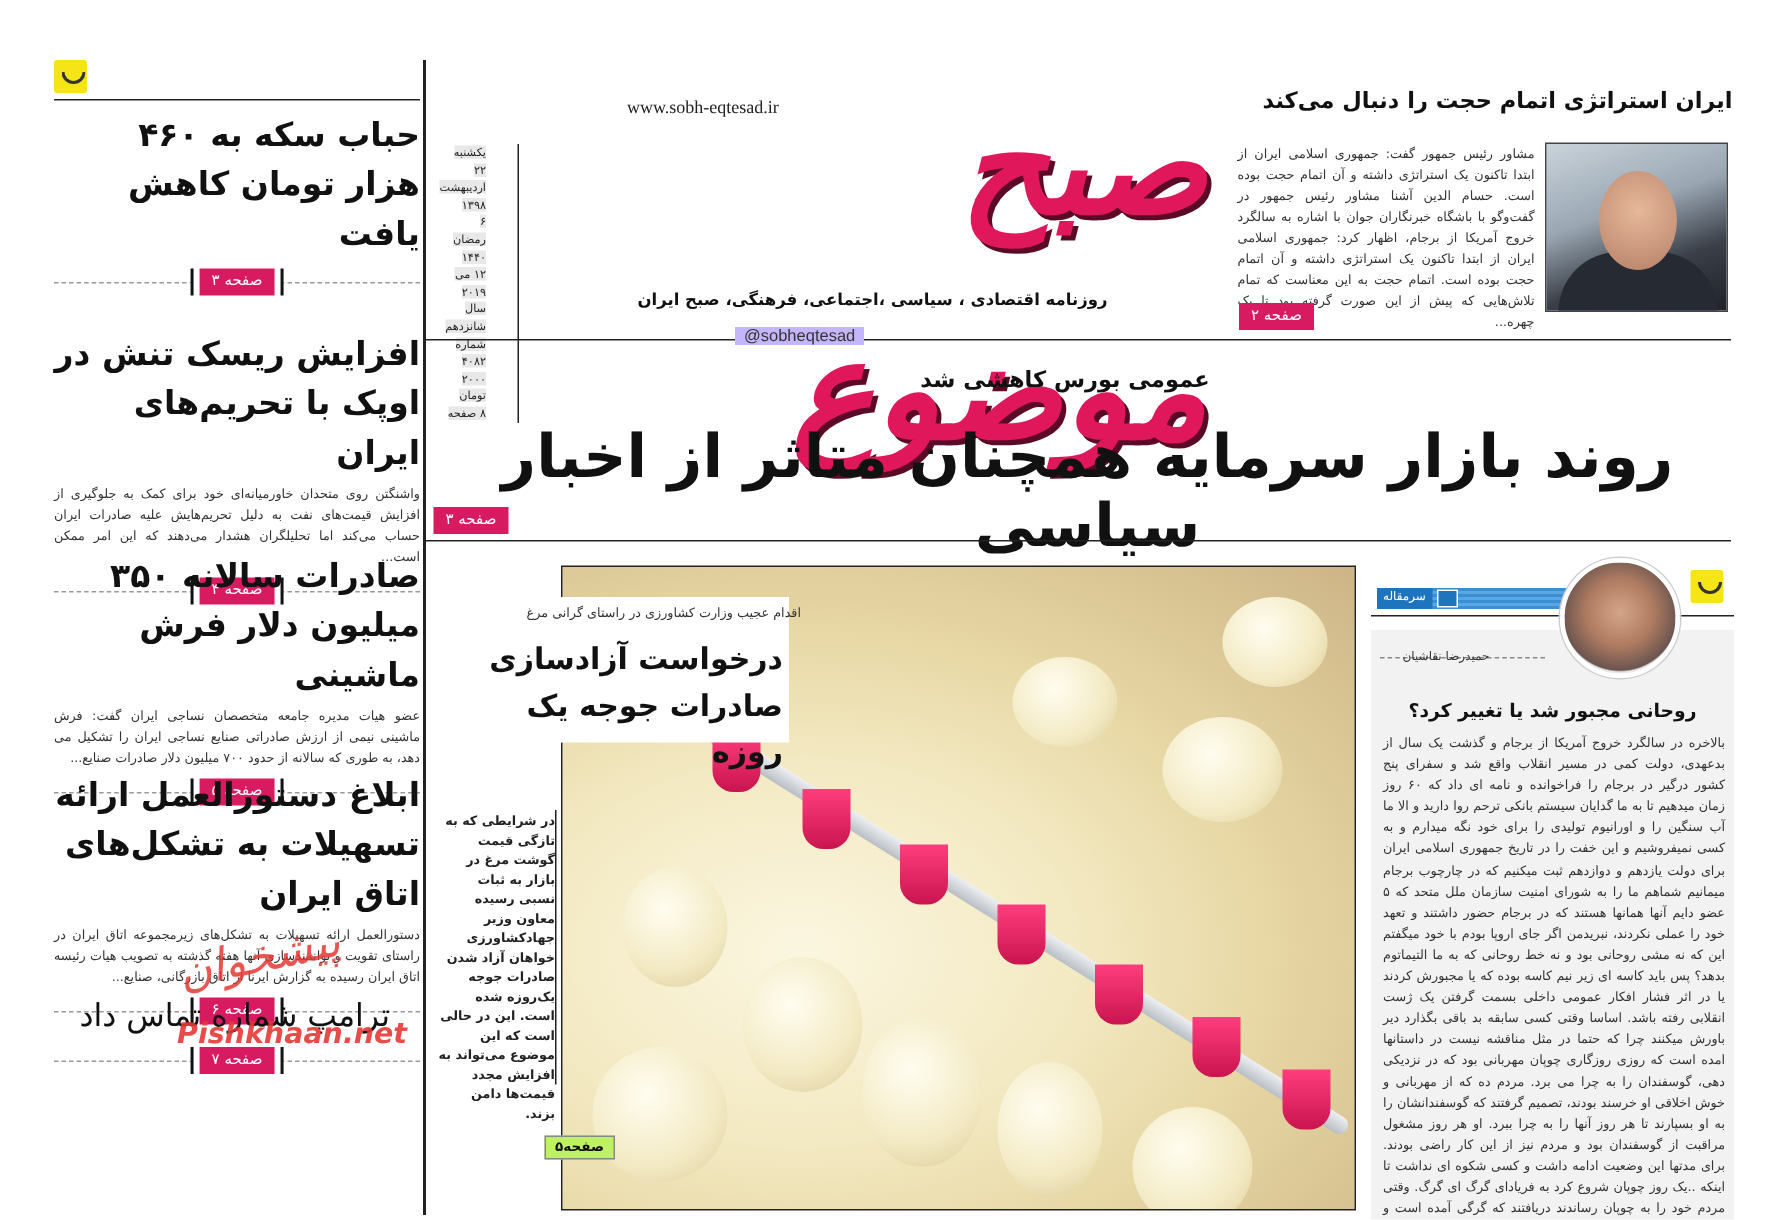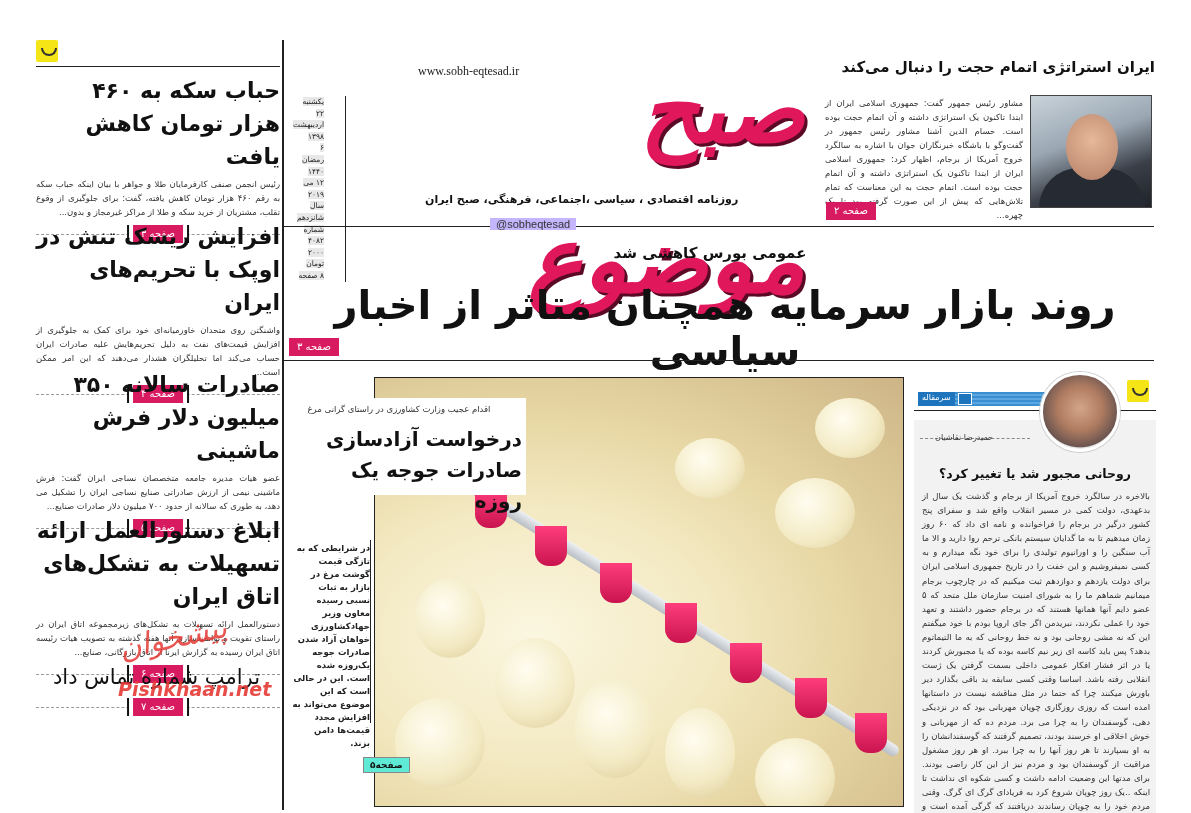--- a/index.html
+++ b/index.html
@@ -37,25 +37,25 @@
 .kicker{left:500px;top:244px;width:420px;font-size:15px;font-weight:bold;text-align:center;direction:rtl}
 .headline{left:300px;top:282px;width:850px;font-size:40px;font-weight:bold;direction:rtl;text-align:center;letter-spacing:-1px;font-family:"DejaVu Sans",sans-serif}
 .hl-pill{left:289px;top:338px}
 .hr2{left:284px;top:360px;width:870px;height:1px;background:#222}
 
 .photo{left:374px;top:377px;width:530px;height:430px;border:1px solid #222;overflow:hidden;background:radial-gradient(ellipse at 30% 60%,#fbf6e0 0,#f3e9c2 35%,#e7d7a4 60%,#cdb486 100%)}
 .chick{position:absolute;border-radius:50%;background:radial-gradient(circle at 40% 35%,#fffdf0,#f3eac4 60%,#dccb98)}
 .pipe{position:absolute;height:12px;background:linear-gradient(#eef0f2,#b8bec5);transform-origin:left center;border-radius:6px}
 .cup{position:absolute;width:32px;height:40px;border-radius:0 0 14px 14px;background:linear-gradient(#ff3d7d,#c9144f)}
 .overlay{left:300px;top:398px;width:226px;height:97px;background:#fff}
-.ov-kicker{left:288px;top:404px;width:222px;font-size:8.5px;direction:rtl;text-align:center;color:#333}
+.ov-kicker{left:312px;top:404px;width:222px;font-size:8.5px;direction:rtl;text-align:right;color:#333}
 .ov-title{left:300px;top:424px;width:222px;font-size:20px;line-height:31px;font-weight:bold;direction:rtl;text-align:right}
 .side-txt{left:292px;top:542px;width:78px;font-size:8.5px;line-height:13px;font-weight:bold;direction:rtl;text-align:right;color:#222}
 .side-border{left:370px;top:540px;width:1px;height:183px;background:#222}
-.photo-page{left:363px;top:757px;background:#5eead4;font-size:9px;font-weight:bold;padding:2px 6px;border:1px solid #888}
+.photo-page{left:363px;top:757px;background:#bef264;font-size:9px;font-weight:bold;padding:2px 6px;border:1px solid #888}
 
 .ed-box{left:914px;top:420px;width:242px;height:393px;background:#f2f2f2}
 .ed-brand{left:1127px;top:380px}
 .ed-bar{left:918px;top:392px;width:128px;height:14px;background:repeating-linear-gradient(#3b8fd1 0 2px,#5aa7e3 2px 4px)}
 .ed-label{left:918px;top:392px;height:14px;background:#1e74bd;color:#fff;font-size:8px;padding:1px 4px;direction:rtl}
 .ed-pen{left:958px;top:393px;width:14px;height:12px;border:1px solid #fff;background:#1e74bd}
 .ed-line{left:914px;top:410px;width:242px;height:1px;background:#222}
 .ed-photo{left:1040px;top:372px;width:80px;height:80px;border-radius:50%;background:radial-gradient(circle at 50% 45%,#d4a58a 0,#b07c61 40%,#6b5550 70%,#e8e8e8 72%);border:3px solid #fff;box-shadow:0 0 0 1px #ccc}
 .ed-author{left:935px;top:433px;font-size:8px;direction:rtl;color:#333}
 .ed-author-line{left:920px;top:438px;width:110px;border-top:1px dashed #888}
@@ -67,21 +67,20 @@
 </style>
 </head>
 <body>
 
 <div class="abs left-col">
   <div class="brand-icon abs" style="right:0;top:0"></div>
   <div class="abs" style="left:0;top:26px;width:244px;height:1px;background:#222"></div>
 
   <div class="story" style="top:34px">
     <h2>حباب سکه به ۴۶۰ هزار تومان کاهش یافت</h2>
-    <p>رئیس انجمن صنفی کارفرمایان طلا و جواهر با بیان اینکه حباب سکه به رقم ۴۶۰ هزار تومان کاهش یافته، گفت: برای جلوگیری از وقوع تقلب، مشتریان از خرید سکه و طلا از مراکز غیرمجاز و بدون...</p>
     <div class="pagerow">
         <div class="dash"></div>
         <div class="center">
           <span class="pill">صفحه ۳</span>
         </div>
       </div>
   </div>
 
   <div class="story" style="top:180px">
     <h2>افزایش ریسک تنش در اوپک با تحریم‌های ایران</h2>

